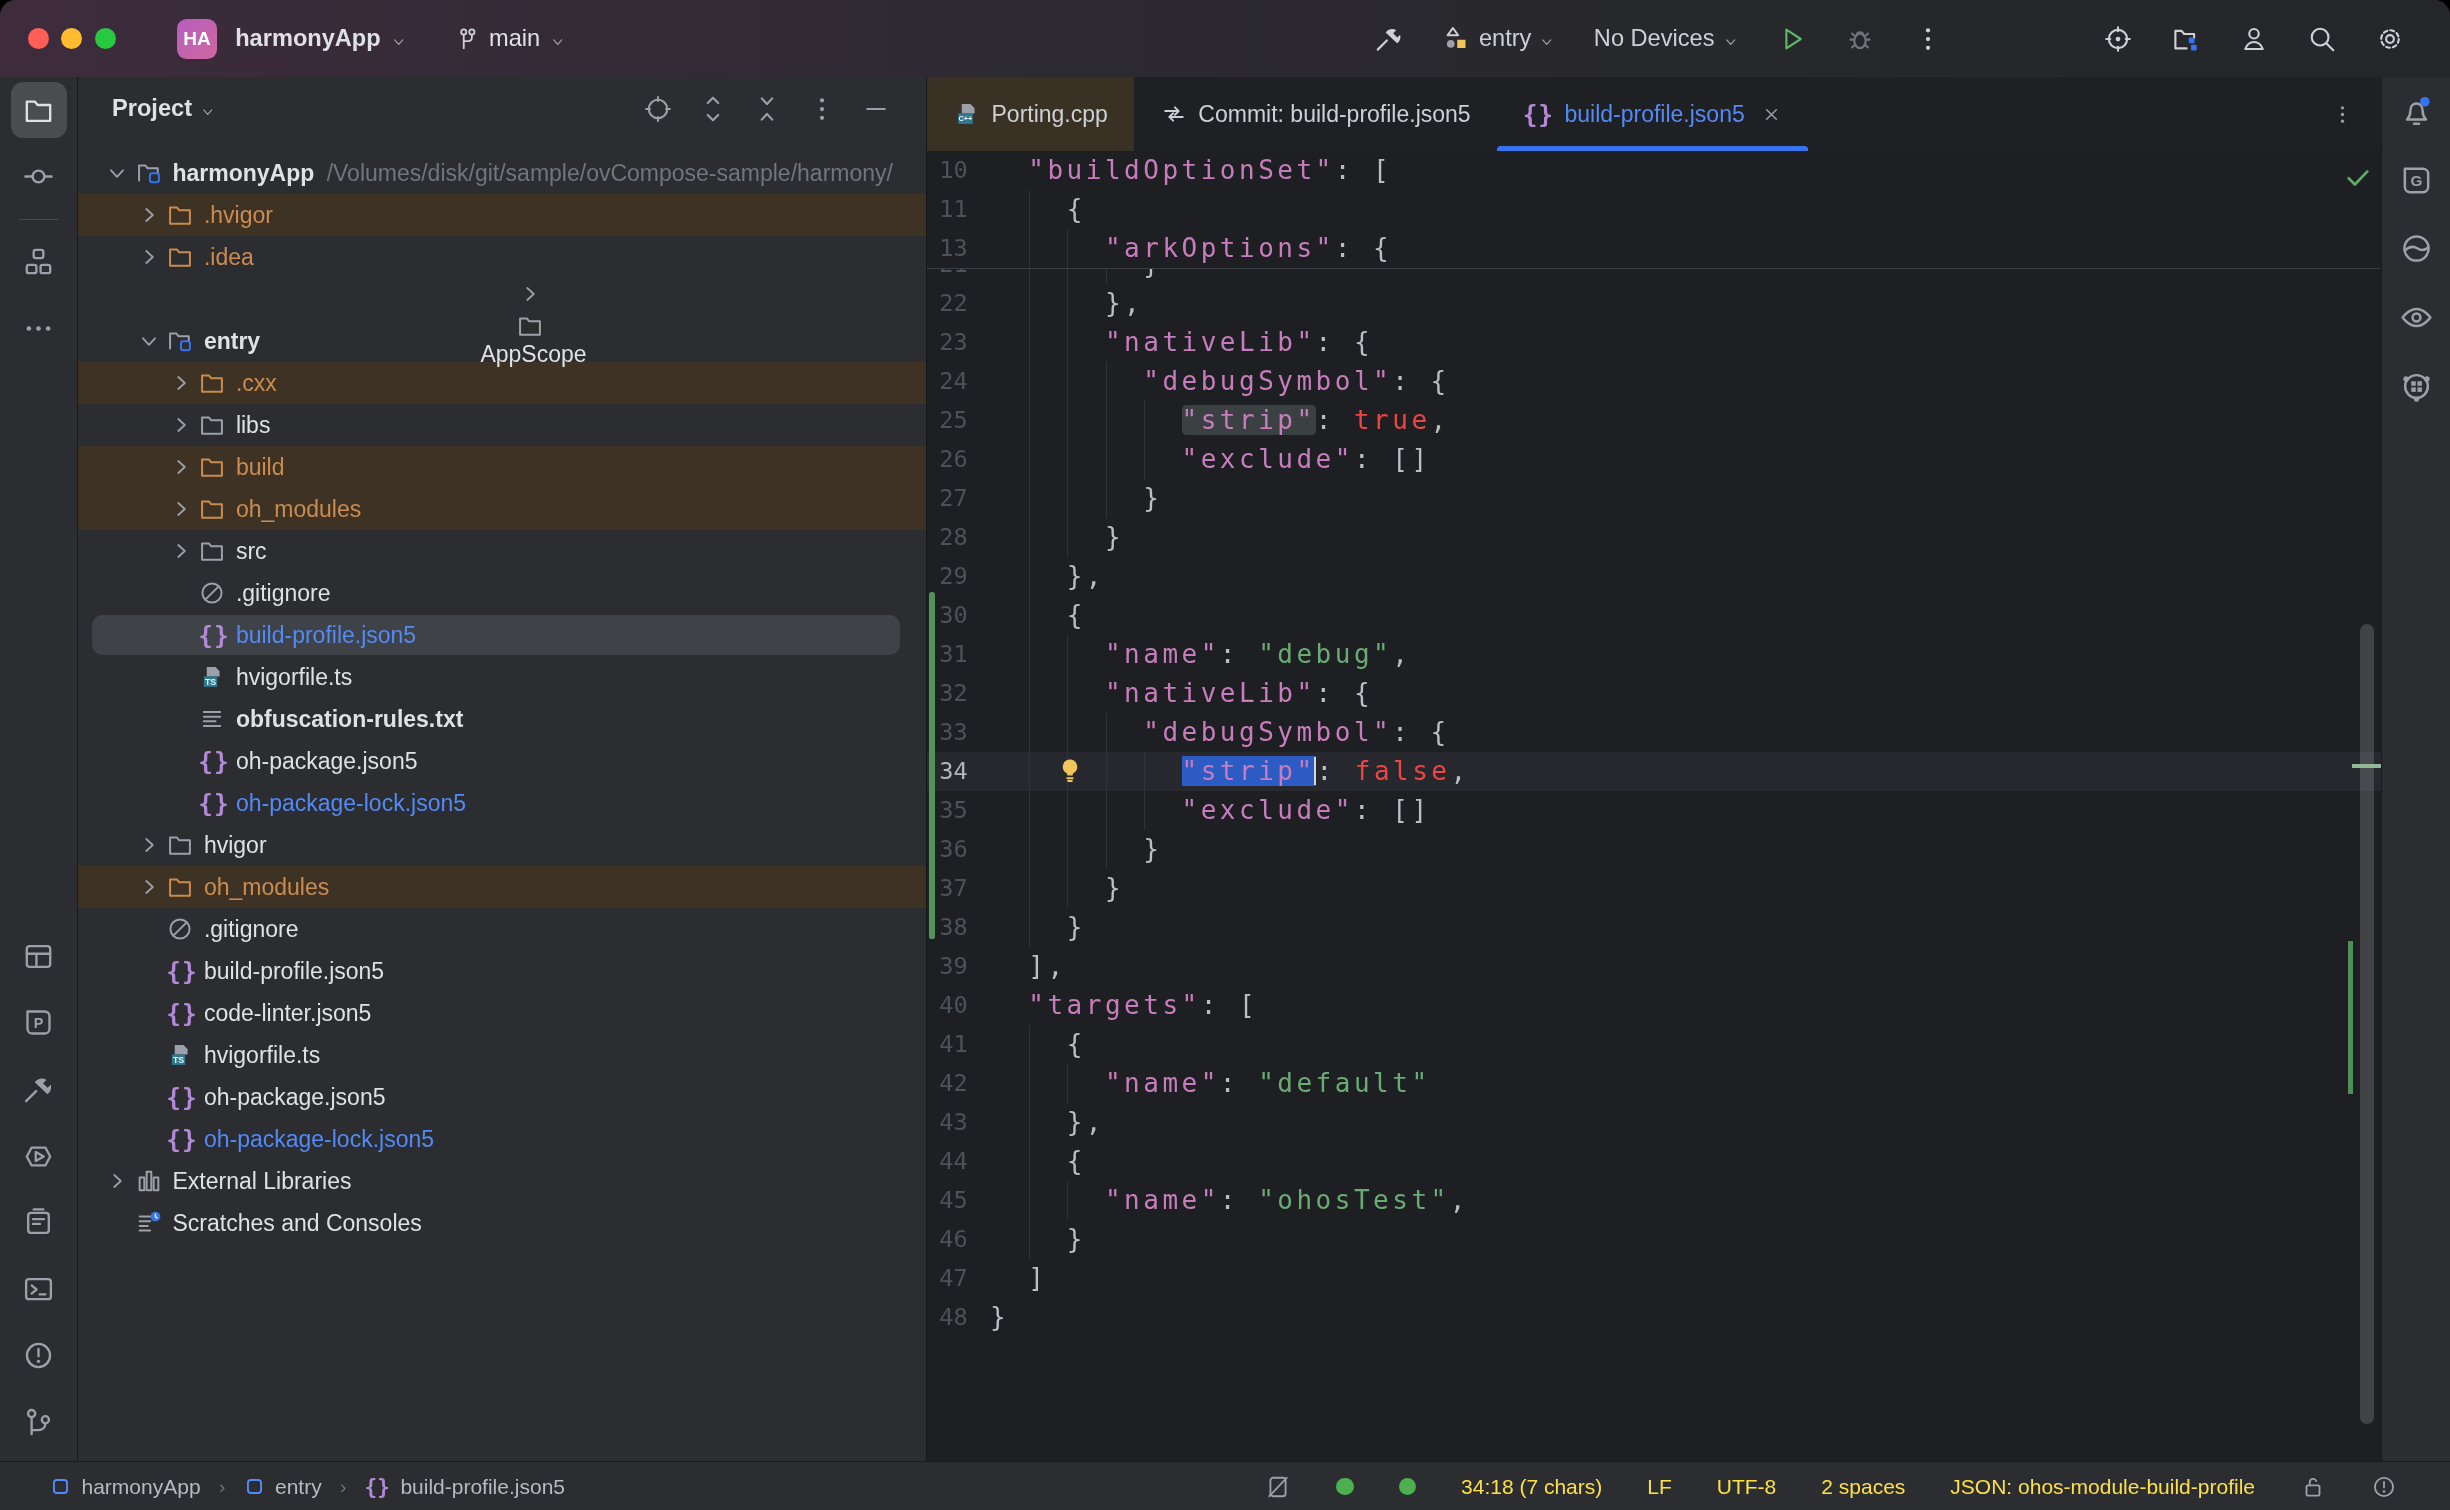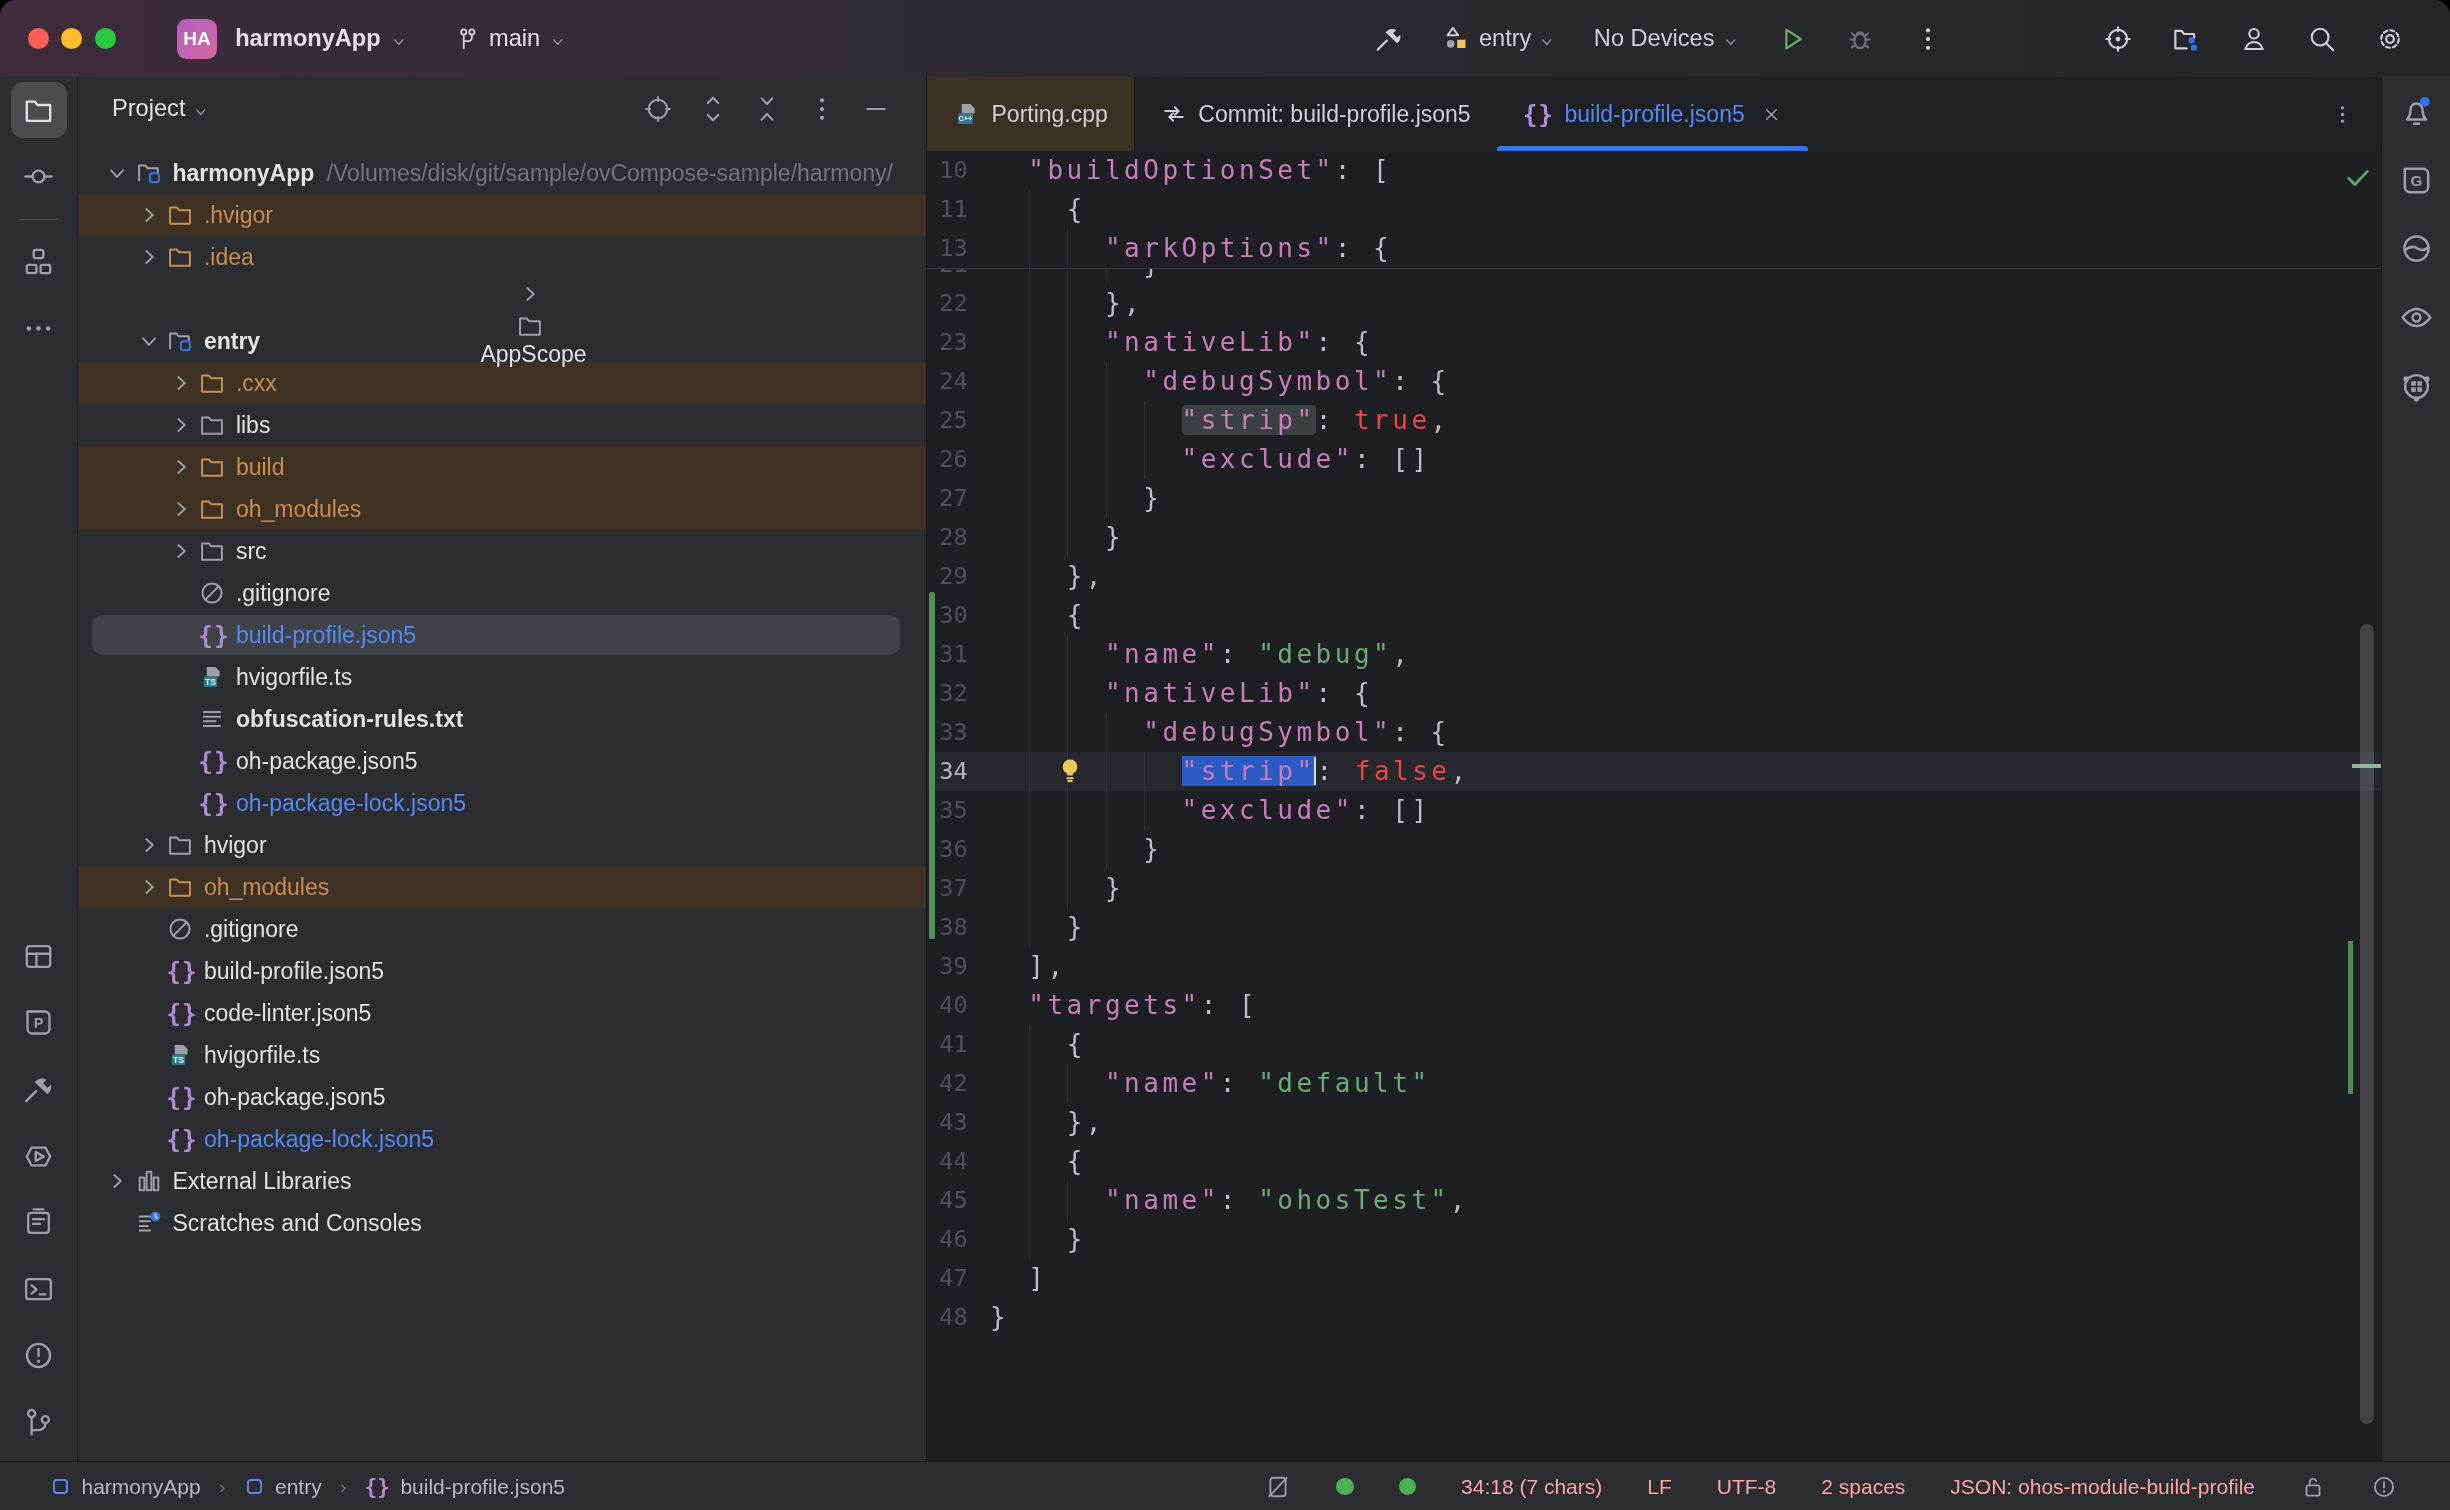--- a/index.html
+++ b/index.html
@@ -99,21 +99,21 @@
   #rightbar .abtn{width:53px;height:53px;margin:7.9px 0;}
   #rightbar .abtn .aicon{width:35px;height:35px;}
 
   
   #statusbar{position:absolute;left:0;top:1461px;width:2450px;height:49px;background:#2b2d30;border-top:0.9px solid #1a1b1d;
     display:flex;align-items:center;justify-content:space-between;color:#9da0a6;font-size:21px;}
   .sb-left{display:flex;align-items:center;gap:12.3px;padding-left:44px;}
   .sb-crumb{display:flex;align-items:center;gap:10.5px;color:#b7bac0;}
   .sb-sep{color:#6f737a;font-size:19px;}
   .sb-right{display:flex;align-items:center;gap:33px;padding-right:47px;}
-  .sb-item{display:flex;align-items:center;background:none;border:none;color:#fca5a5;font-size:21px;font-family:inherit;}
+  .sb-item{display:flex;align-items:center;background:none;border:none;color:#fde047;font-size:21px;font-family:inherit;}
   .sicon{width:26px;height:26px;color:#9da0a6;}
   .sb-dot{width:17.5px;height:17.5px;border-radius:50%;background:#4caf50;}
   .crumb-mod{width:21px;height:21px;color:#548af7;}
   .crumb-json{font-family:"DejaVu Sans Mono",monospace;color:#b189d6;font-size:21px;font-weight:bold;}
 </style>
 </head>
 <body>
 
 <div id="app">
 
@@ -297,21 +297,21 @@
               <circle cx="7" cy="5.5" r="2.6"></circle>
               <circle cx="17" cy="10" r="2.6"></circle>
               <path d="M7 8.1v12.4M17 12.6c0 3.2-2.2 4.9-5.3 4.9H7"></path>
             </svg></span>
         </button>
       </div>
   </nav>
 
   <aside id="project-panel">
     <div class="pp-header">
-      <button class="pp-title tb-text-btn" style="font-weight:normal;">
+      <button class="pp-title tb-text-btn" style="font-weight:bold;">
         <span>Project</span>
         <span class="chev"><svg viewBox="0 0 24 24" fill="none" stroke="currentColor" stroke-width="1.7" stroke-linecap="round" stroke-linejoin="round" style="width:100%;height:100%;">
               <path d="M6.5 9.5l5.5 6 5.5-6"></path>
             </svg></span>
       </button>
       <div class="pp-actions" id="pp-actions">
           <button style="background: none; border: none; color: rgb(157, 160, 168); width: 30px; height: 30px; padding: 0px;"><span class="picon"><svg viewBox="0 0 24 24" fill="none" stroke="currentColor" stroke-width="1.7" stroke-linecap="round" stroke-linejoin="round" style="width:100%;height:100%;">
                 <circle cx="12" cy="12" r="7.4"></circle>
                 <path d="M12 2.5v3M12 18.5v3M2.5 12h3M18.5 12h3"></path>
               </svg></span></button>

